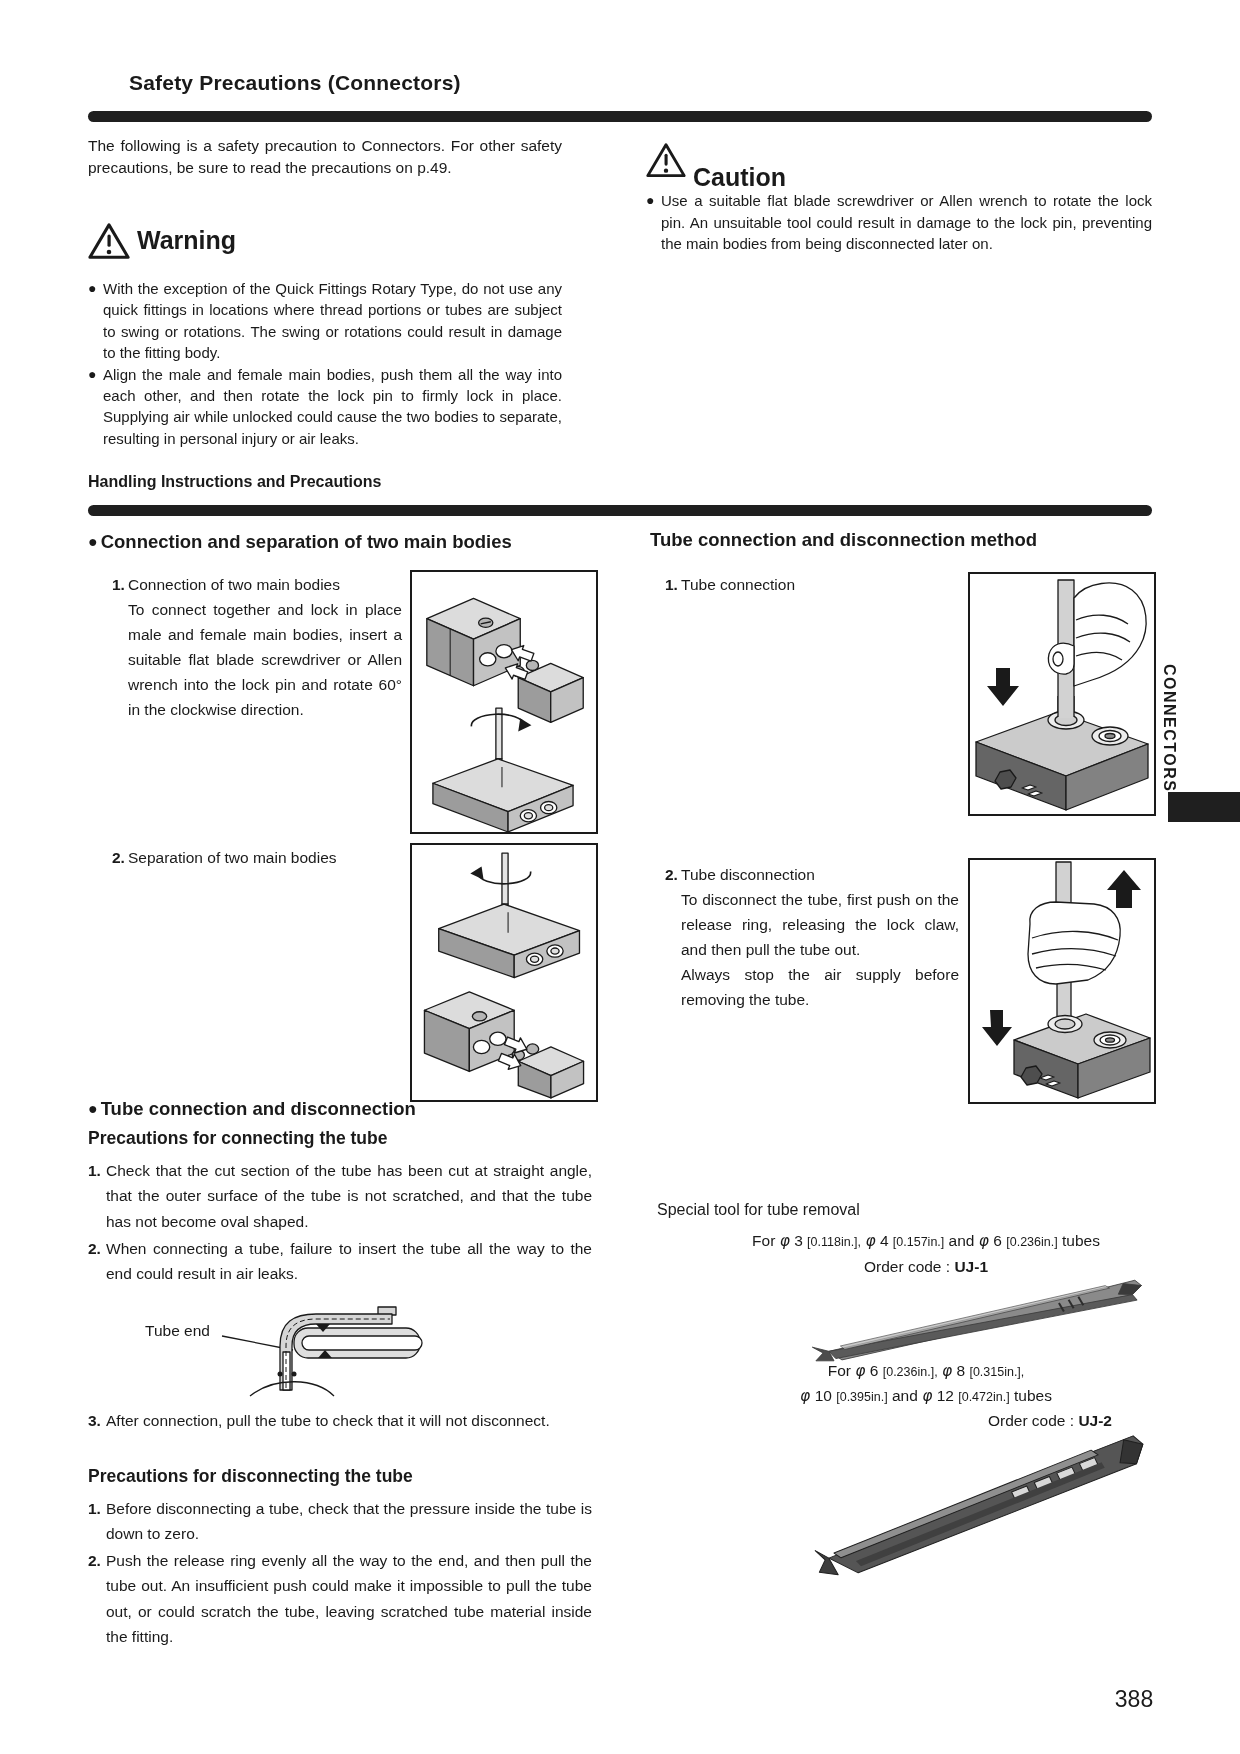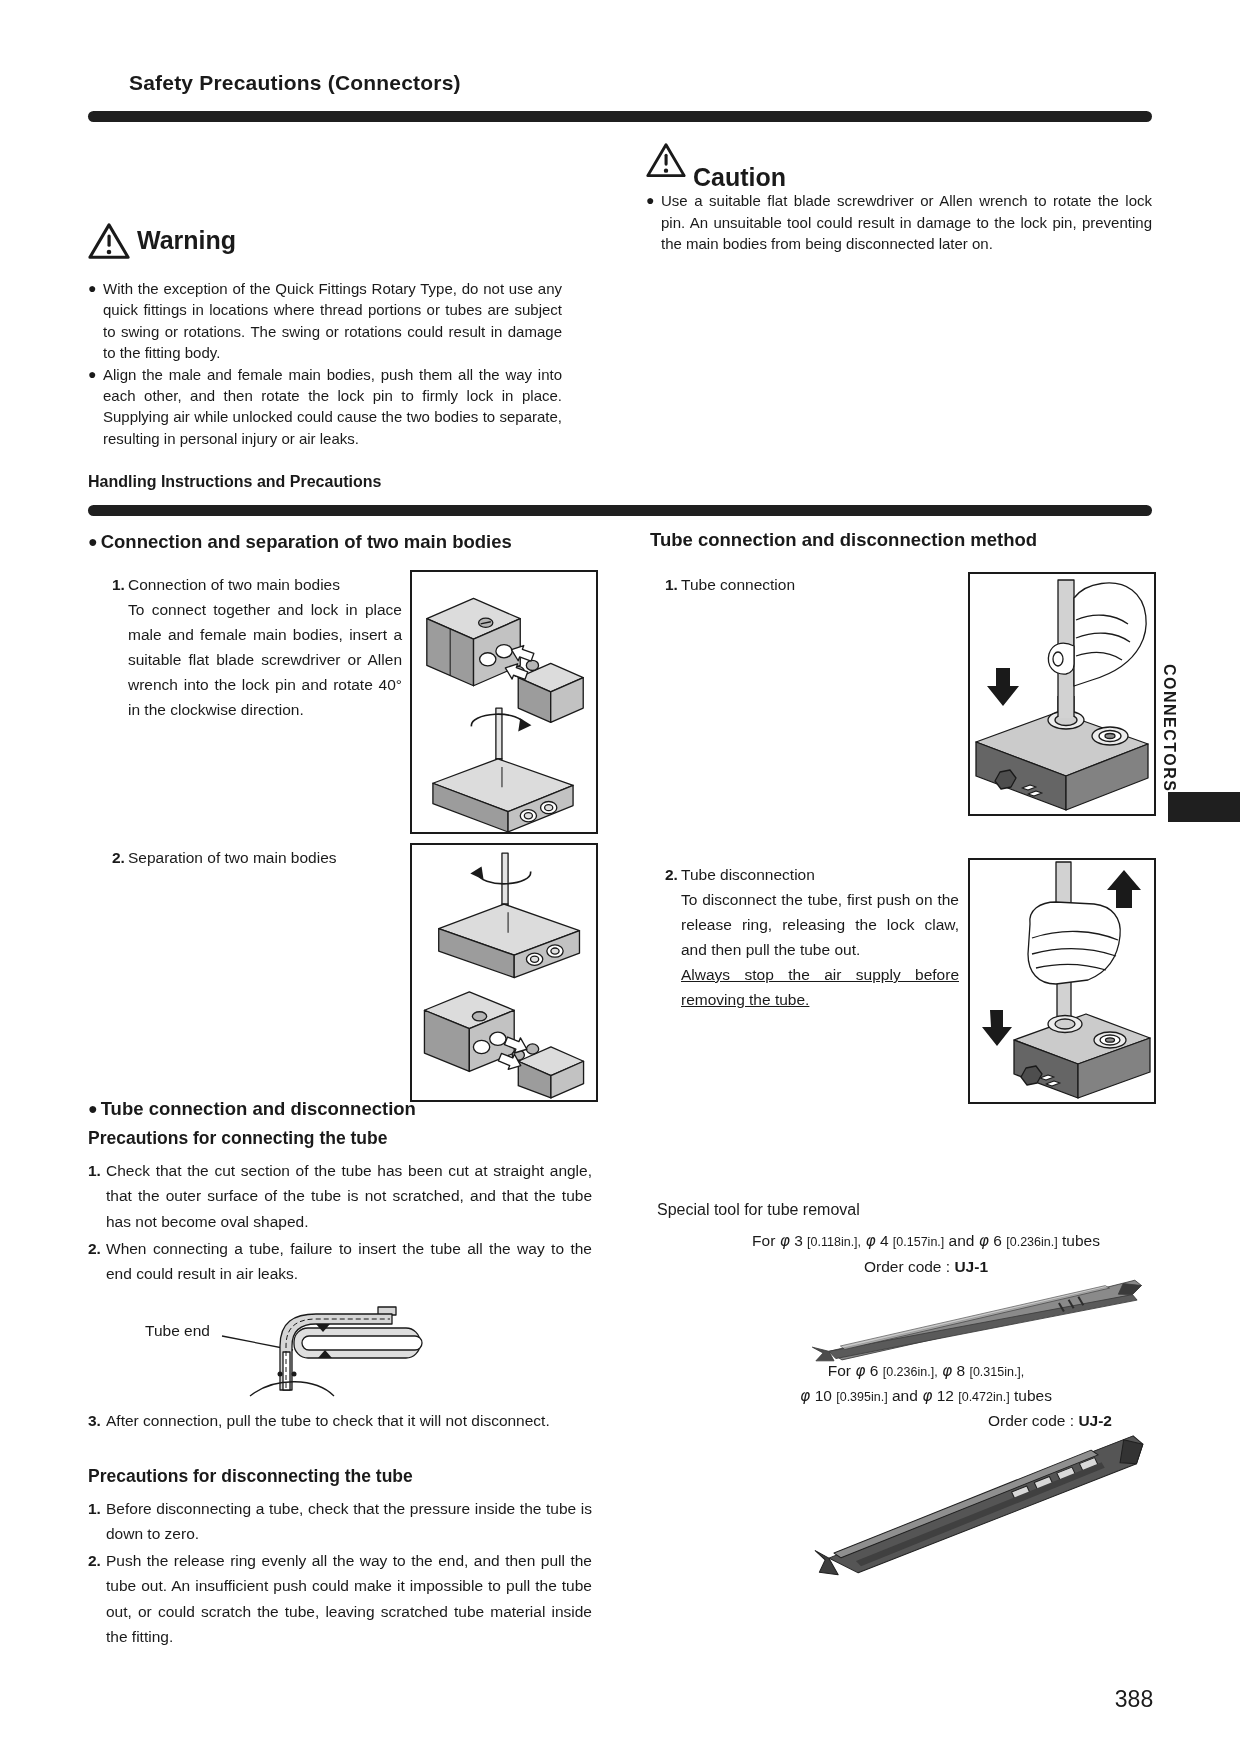--- a/index.html
+++ b/index.html
@@ -37,20 +37,21 @@
   svg{overflow:visible;}
   svg .ln{fill:none;stroke:#1a1a1a;stroke-width:1.3;}
 </style>
 </head>
 <body>
 
 <div id="page">
 
   <div class="abs title" style="left:88px;top:71px;margin-left:41px;">Safety Precautions (Connectors)</div>
   <div class="abs bar" style="left:88px;top:111px;width:1064px;height:11px;"></div>
+  <div class="abs intro" style="left:88px;top:135px;width:474px;">The following is a safety precaution to Connectors. For other safety precautions, be sure to read the precautions on p.49.</div>
 
   <div class="abs" style="left:88px;top:222px;width:42px;height:38px;">
     <svg viewBox="0 0 44 40">
         <path d="M22 3 L42 37 H2 Z" fill="#fff" stroke="#1a1a1a" stroke-width="3.2" stroke-linejoin="round"></path>
         <rect x="20.4" y="13" width="3.4" height="13" rx="1.7" fill="#1a1a1a"></rect>
         <circle cx="22" cy="31.5" r="2.4" fill="#1a1a1a"></circle>
       </svg>
   </div>
   <div class="abs alert-title" style="left:137px;top:226px;">Warning</div>
   <div class="abs witems" style="left:88px;top:278px;width:474px;">
@@ -87,21 +88,21 @@
     <span class="sec-title">Connection and separation of two main bodies</span>
   </div>
 
   <div class="abs sec-title" style="left:650px;top:529px;">Tube connection and disconnection method</div>
 
   <div class="abs ins" style="left:112px;top:572px;width:290px;">
     <div class="head">
         <span class="num">1.</span>
         <span>Connection of two main bodies</span>
       </div>
-    <div class="body" style="width:274px;">To connect together and lock in place male and female main bodies, insert a suitable flat blade screwdriver or Allen wrench into the lock pin and rotate 40° in the clockwise direction.</div>
+    <div class="body" style="width:274px;">To connect together and lock in place male and female main bodies, insert a suitable flat blade screwdriver or Allen wrench into the lock pin and rotate 60° in the clockwise direction.</div>
   </div>
 
   <div class="abs box" style="left:410px;top:570px;width:184px;height:260px;">
     <svg viewBox="0 0 180 256">
       <g stroke="#1a1a1a" stroke-width="1.3" stroke-linejoin="round">
         <polygon points="14,46 60,26 106,46 60,66" fill="#dcdcdc"></polygon>
         <polygon points="14,46 60,66 60,112 14,92" fill="#9c9c9c"></polygon>
         <polygon points="60,66 106,46 106,92 60,112" fill="#c2c2c2"></polygon>
         <line x1="37" y1="56" x2="37" y2="102" stroke-width="1"></line>
         <ellipse cx="72" cy="50" rx="7" ry="4.5" fill="#b5b5b5"></ellipse>
@@ -215,21 +216,21 @@
       </g>
     </svg>
   </div>
 
   <div class="abs ins" style="left:665px;top:862px;width:296px;">
     <div class="head">
         <span class="num">2.</span>
         <span>Tube disconnection</span>
       </div>
     <div class="body" style="width:278px;">To disconnect the tube, first push on the release ring, releasing the lock claw, and then pull the tube out.</div>
-    <div class="body" style="width:278px;text-decoration:underline;">Always stop the air supply before removing the tube.</div>
+    <div class="body" style="width:278px;">Always stop the air supply before removing the tube.</div>
   </div>
 
   <div class="abs box" style="left:968px;top:858px;width:184px;height:242px;">
     <svg viewBox="0 0 184 238">
       <g stroke="#1a1a1a" stroke-width="1.3" stroke-linejoin="round">
         <path d="M146,46 v-18 h-9 l17,-20 17,20 h-9 v18 z" fill="#1a1a1a" stroke="none"></path>
         <rect x="86" y="0" width="15" height="52" fill="#d2d2d2"></rect>
         <rect x="87" y="118" width="14" height="44" fill="#d2d2d2"></rect>
         <path d="M60,62 C58,48 70,40 86,40 L124,42 C142,44 152,56 150,74 C148,94 138,110 118,118 L86,122 C68,122 58,110 58,92 Z" fill="#fff"></path>
         <path class="ln" d="M62,76 C92,66 124,68 148,78"></path>

